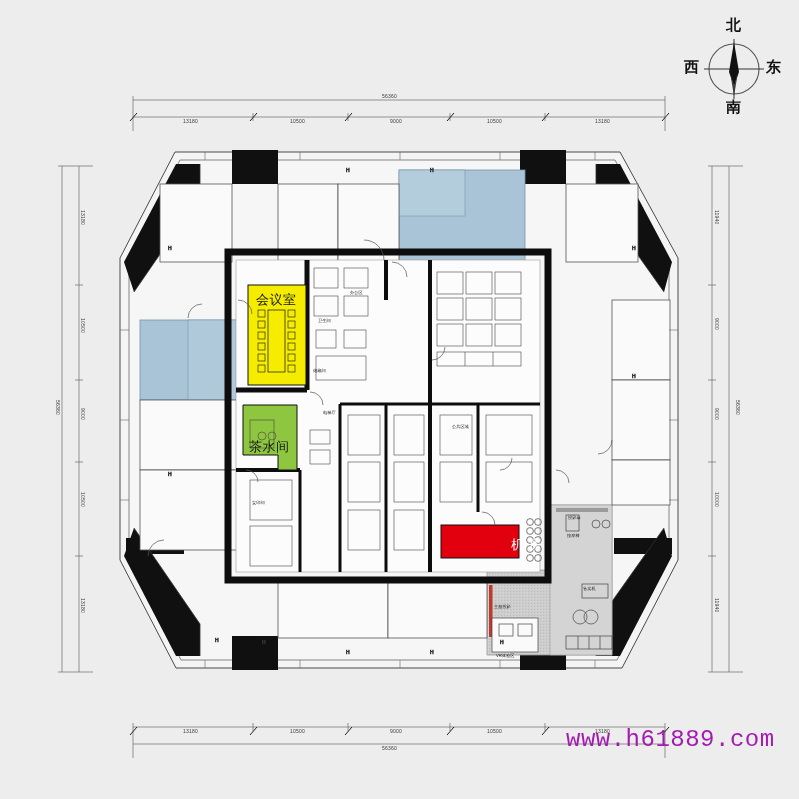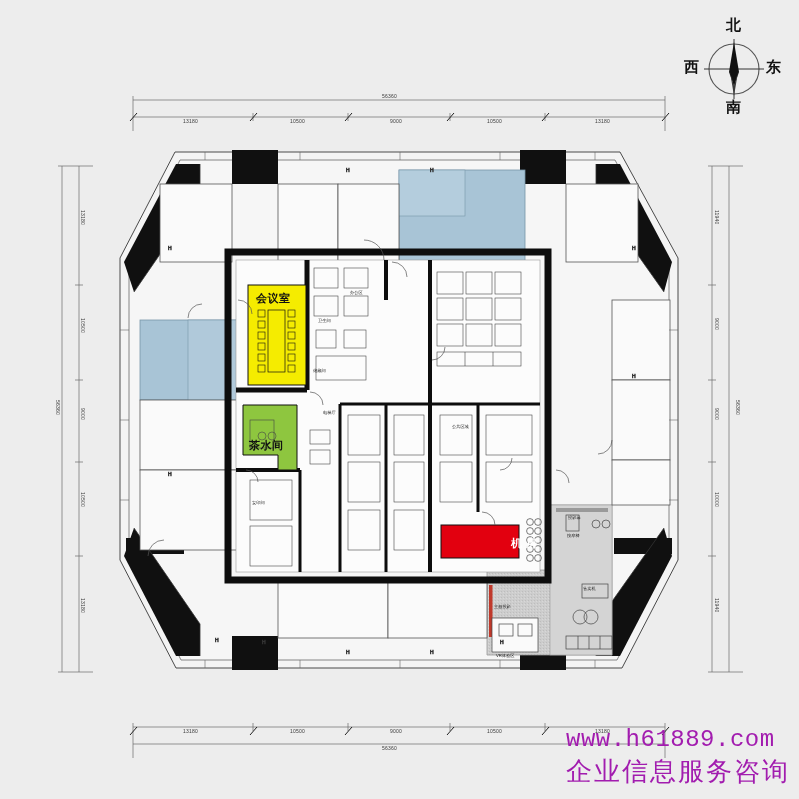--- a/index.html
+++ b/index.html
@@ -4,21 +4,21 @@
 <style>
   html,body{margin:0;padding:0;background:#ececec;}
   body{width:799px;height:799px;overflow:hidden;
        font-family:"Liberation Sans","DejaVu Sans",sans-serif;}
   #stage{position:relative;width:799px;height:799px;background:#ededed;}
   .abs{position:absolute;}
   svg{display:block;}
   .dimtxt{position:absolute;font-size:5px;color:#3a3a3a;letter-spacing:.2px;
           white-space:nowrap;transform-origin:center center;}
   .dimtxt.v{writing-mode:vertical-rl;}
-  .roomlab{position:absolute;font-size:11px;font-weight:bold;color:#111;
+  .roomlab{position:absolute;font-size:13px;font-weight:normal;color:#111;
            white-space:nowrap;letter-spacing:.5px;}
   .roomlab.red{color:#fff;}
   .minilab{position:absolute;font-size:4.2px;color:#222;white-space:nowrap;}
   .compass{position:absolute;left:682px;top:14px;width:104px;height:104px;}
   .compass .c{position:absolute;font-size:15px;font-weight:bold;color:#111;
               font-family:"DejaVu Sans",sans-serif;}
   .wm{position:absolute;color:#a21caf;font-family:Liberation Mono, monospace;
       white-space:nowrap;margin-top:16px;}
   .wm1{left:566px;top:710px;font-size:24px;letter-spacing:.5px;}
   .wm2{left:566px;top:738px;font-size:26px;letter-spacing:2px;}
@@ -380,15 +380,14 @@
   <span class="minilab" style="left:496px;top:653px;">VR体验区</span>
   <span class="minilab" style="left:583px;top:586px;">售卖机</span>
   <span class="minilab" style="left:318px;top:318px;">卫生间</span>
   <span class="minilab" style="left:323px;top:410px;">电梯厅</span>
   <span class="minilab" style="left:452px;top:424px;">公共区域</span>
   <span class="minilab" style="left:350px;top:290px;">办公区</span>
   <span class="minilab" style="left:313px;top:368px;">储藏间</span>
   <span class="minilab" style="left:252px;top:500px;">复印间</span>
 
   <span class="wm wm1">www.h61889.com</span>
-  <span class="wm wm2">企业信息服务咨询</span>
 
 </div>
 
 </body></html>

